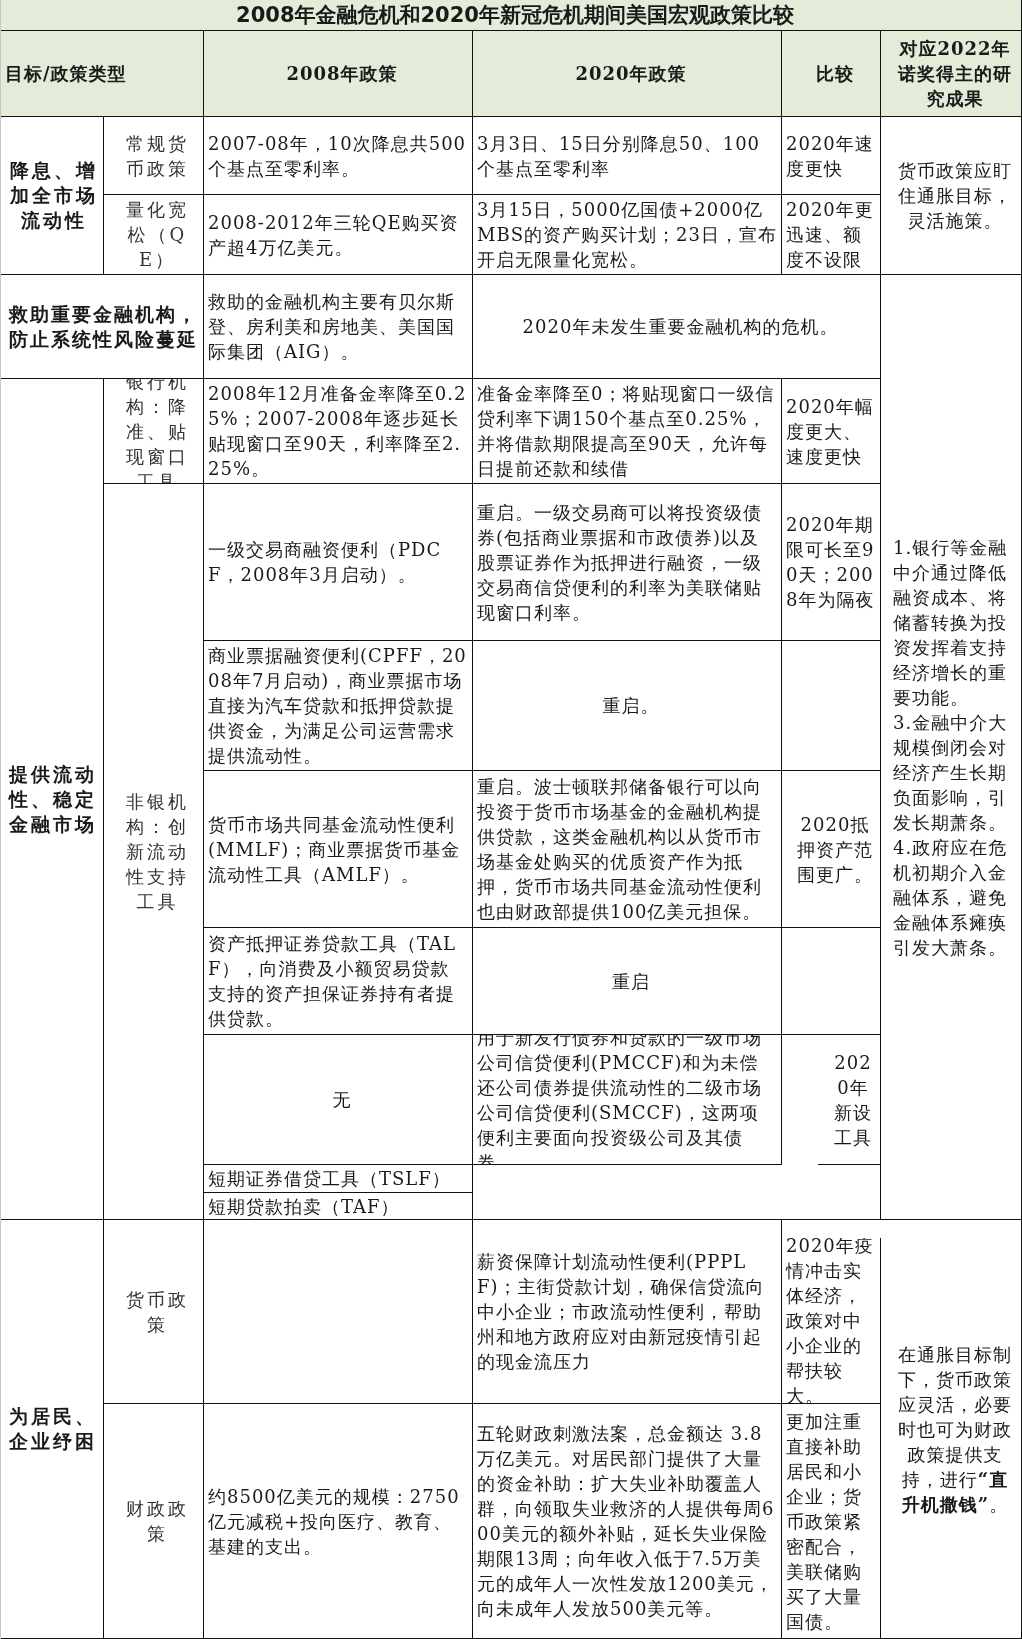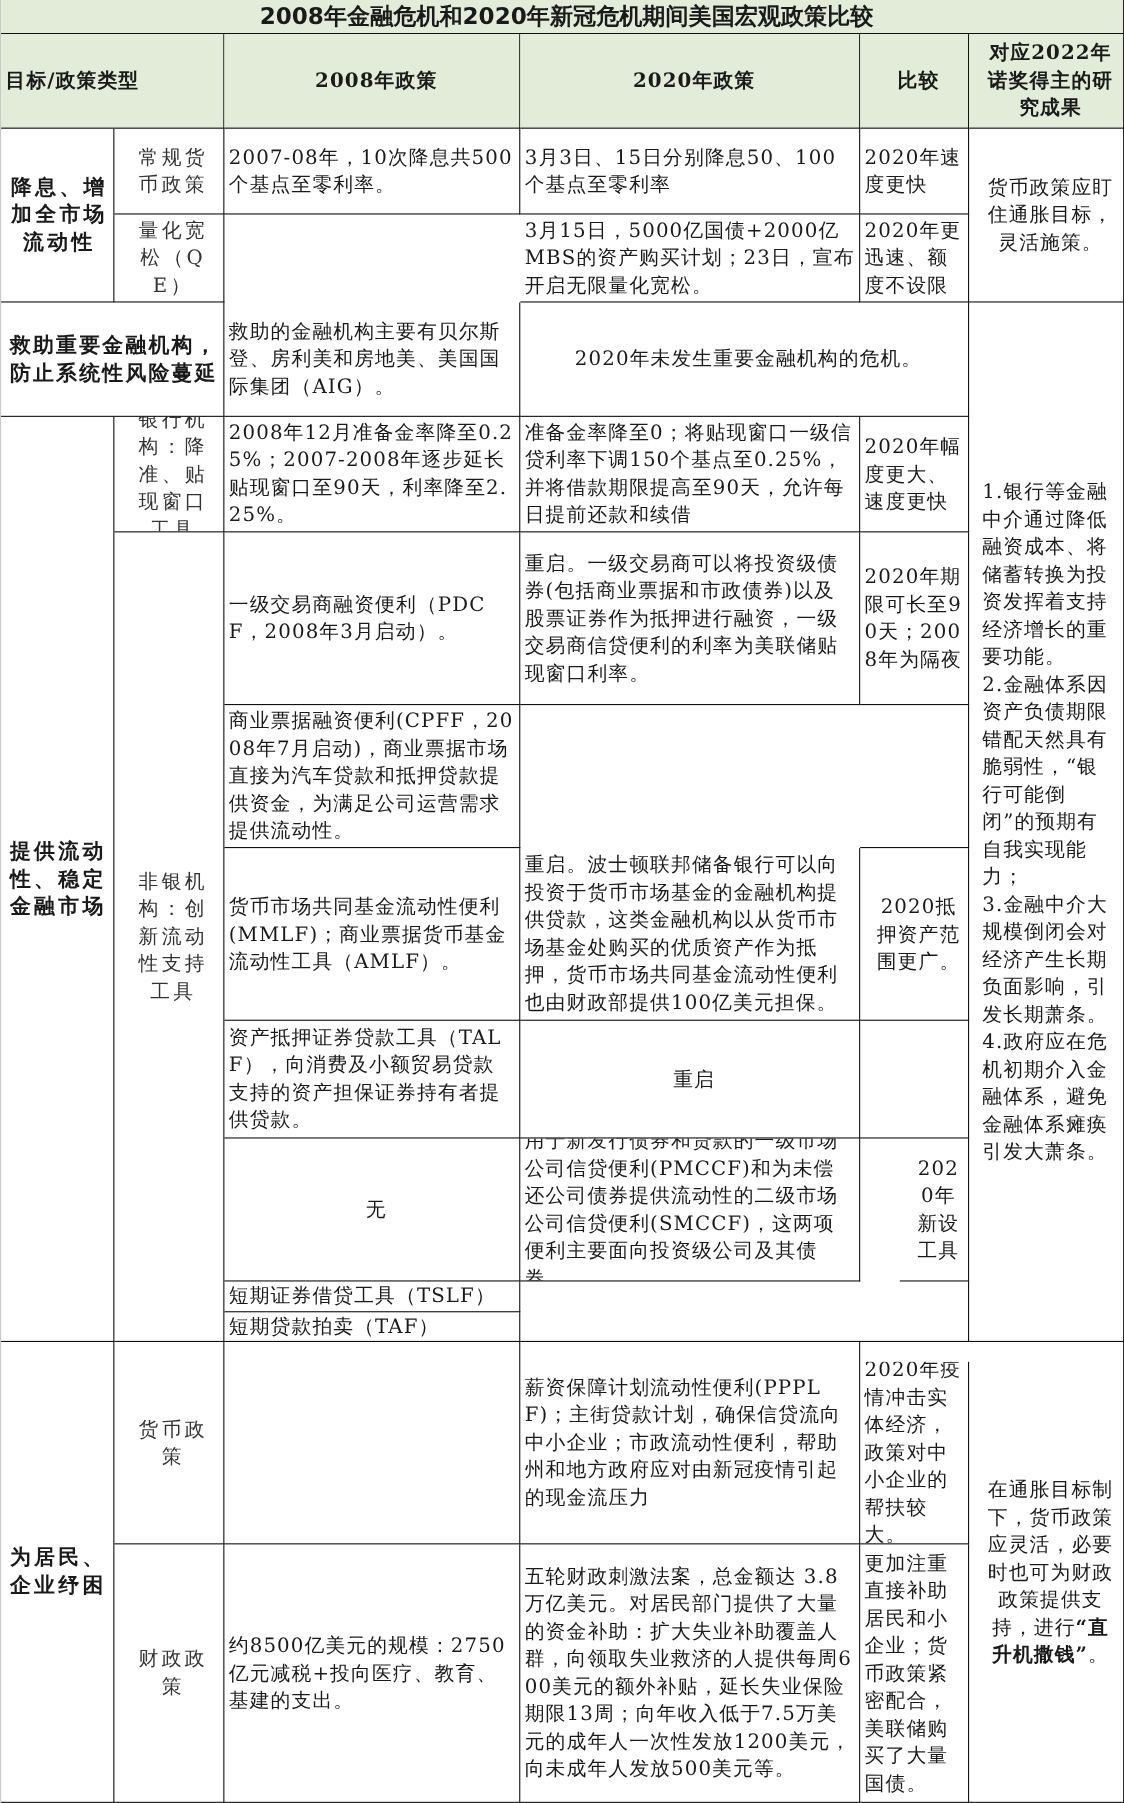--- a/index.html
+++ b/index.html
@@ -81,40 +81,42 @@
   <div class="c" style="grid-row:3;grid-column:5;">
     <span>2020年速度更快</span>
   </div>
   <div class="c center" style="grid-row:3/5;grid-column:6;">
     <span>货币政策应盯住通胀目标，灵活施策。</span>
   </div>
 
   <div class="c center type" style="grid-row:4;grid-column:2;">
     <span>量化宽松（QE）</span>
   </div>
+  <div class="c" style="grid-row:4;grid-column:3;">
+    <span>2008-2012年三轮QE购买资产超4万亿美元。</span>
+  </div>
   <div class="c" style="grid-row:4;grid-column:4;">
     <span>3月15日，5000亿国债+2000亿MBS的资产购买计划；23日，宣布开启无限量化宽松。</span>
   </div>
   <div class="c" style="grid-row:4;grid-column:5;">
     <span>2020年更迅速、额度不设限</span>
   </div>
 
   <div class="c" style="grid-row:5;grid-column:3;">
     <span>救助的金融机构主要有贝尔斯登、房利美和房地美、美国国际集团（AIG）。</span>
   </div>
   <div class="c goal" style="grid-row:5;grid-column:1/3;letter-spacing:2px;">
     <span>救助重要金融机构，防止系统性风险蔓延</span>
   </div>
   <div class="c center" style="grid-row:5;grid-column:4/6;">
     <span>2020年未发生重要金融机构的危机。</span>
   </div>
   <div class="c center" style="grid-row:5/14;grid-column:6;">
     <div>
       <span class="nobel-item">1.银行等金融中介通过降低融资成本、将储蓄转换为投资发挥着支持经济增长的重要功能。</span>
-      <span class="nobel-item">2.金融体系因资产负债期限错配天然具有脆弱性，“银行可能倒闭”的预期有自我实现能力；</span>
       <span class="nobel-item">3.金融中介大规模倒闭会对经济产生长期负面影响，引发长期萧条。</span>
       <span class="nobel-item">4.政府应在危机初期介入金融体系，避免金融体系瘫痪引发大萧条。</span>
     </div>
   </div>
 
   <div class="c goal" style="grid-row:6/14;grid-column:1;align-items:center;">
     <span>提供流动性、稳定金融市场</span>
   </div>
   <div class="c center type" style="grid-row:6;grid-column:2;">
     <span>银行机构：降准、贴现窗口工具</span>
@@ -138,20 +140,23 @@
   </div>
   <div class="c" style="grid-row:7;grid-column:4;">
     <span>重启。一级交易商可以将投资级债券(包括商业票据和市政债券)以及股票证券作为抵押进行融资，一级交易商信贷便利的利率为美联储贴现窗口利率。</span>
   </div>
   <div class="c" style="grid-row:7;grid-column:5;">
     <span>2020年期限可长至90天；2008年为隔夜</span>
   </div>
 
   <div class="c" style="grid-row:8;grid-column:3;">
     <span>商业票据融资便利(CPFF，2008年7月启动)，商业票据市场直接为汽车贷款和抵押贷款提供资金，为满足公司运营需求提供流动性。</span>
+  </div>
+  <div class="c center" style="grid-row:8;grid-column:4;">
+    <span>重启。</span>
   </div>
   <div class="c" style="grid-row:8;grid-column:5;">
     <span></span>
   </div>
 
   <div class="c" style="grid-row:9;grid-column:3;">
     <span>货币市场共同基金流动性便利(MMLF)；商业票据货币基金流动性工具（AMLF）。</span>
   </div>
   <div class="c" style="grid-row:9;grid-column:4;">
     <span>重启。波士顿联邦储备银行可以向投资于货币市场基金的金融机构提供贷款，这类金融机构以从货币市场基金处购买的优质资产作为抵押，货币市场共同基金流动性便利也由财政部提供100亿美元担保。</span>

